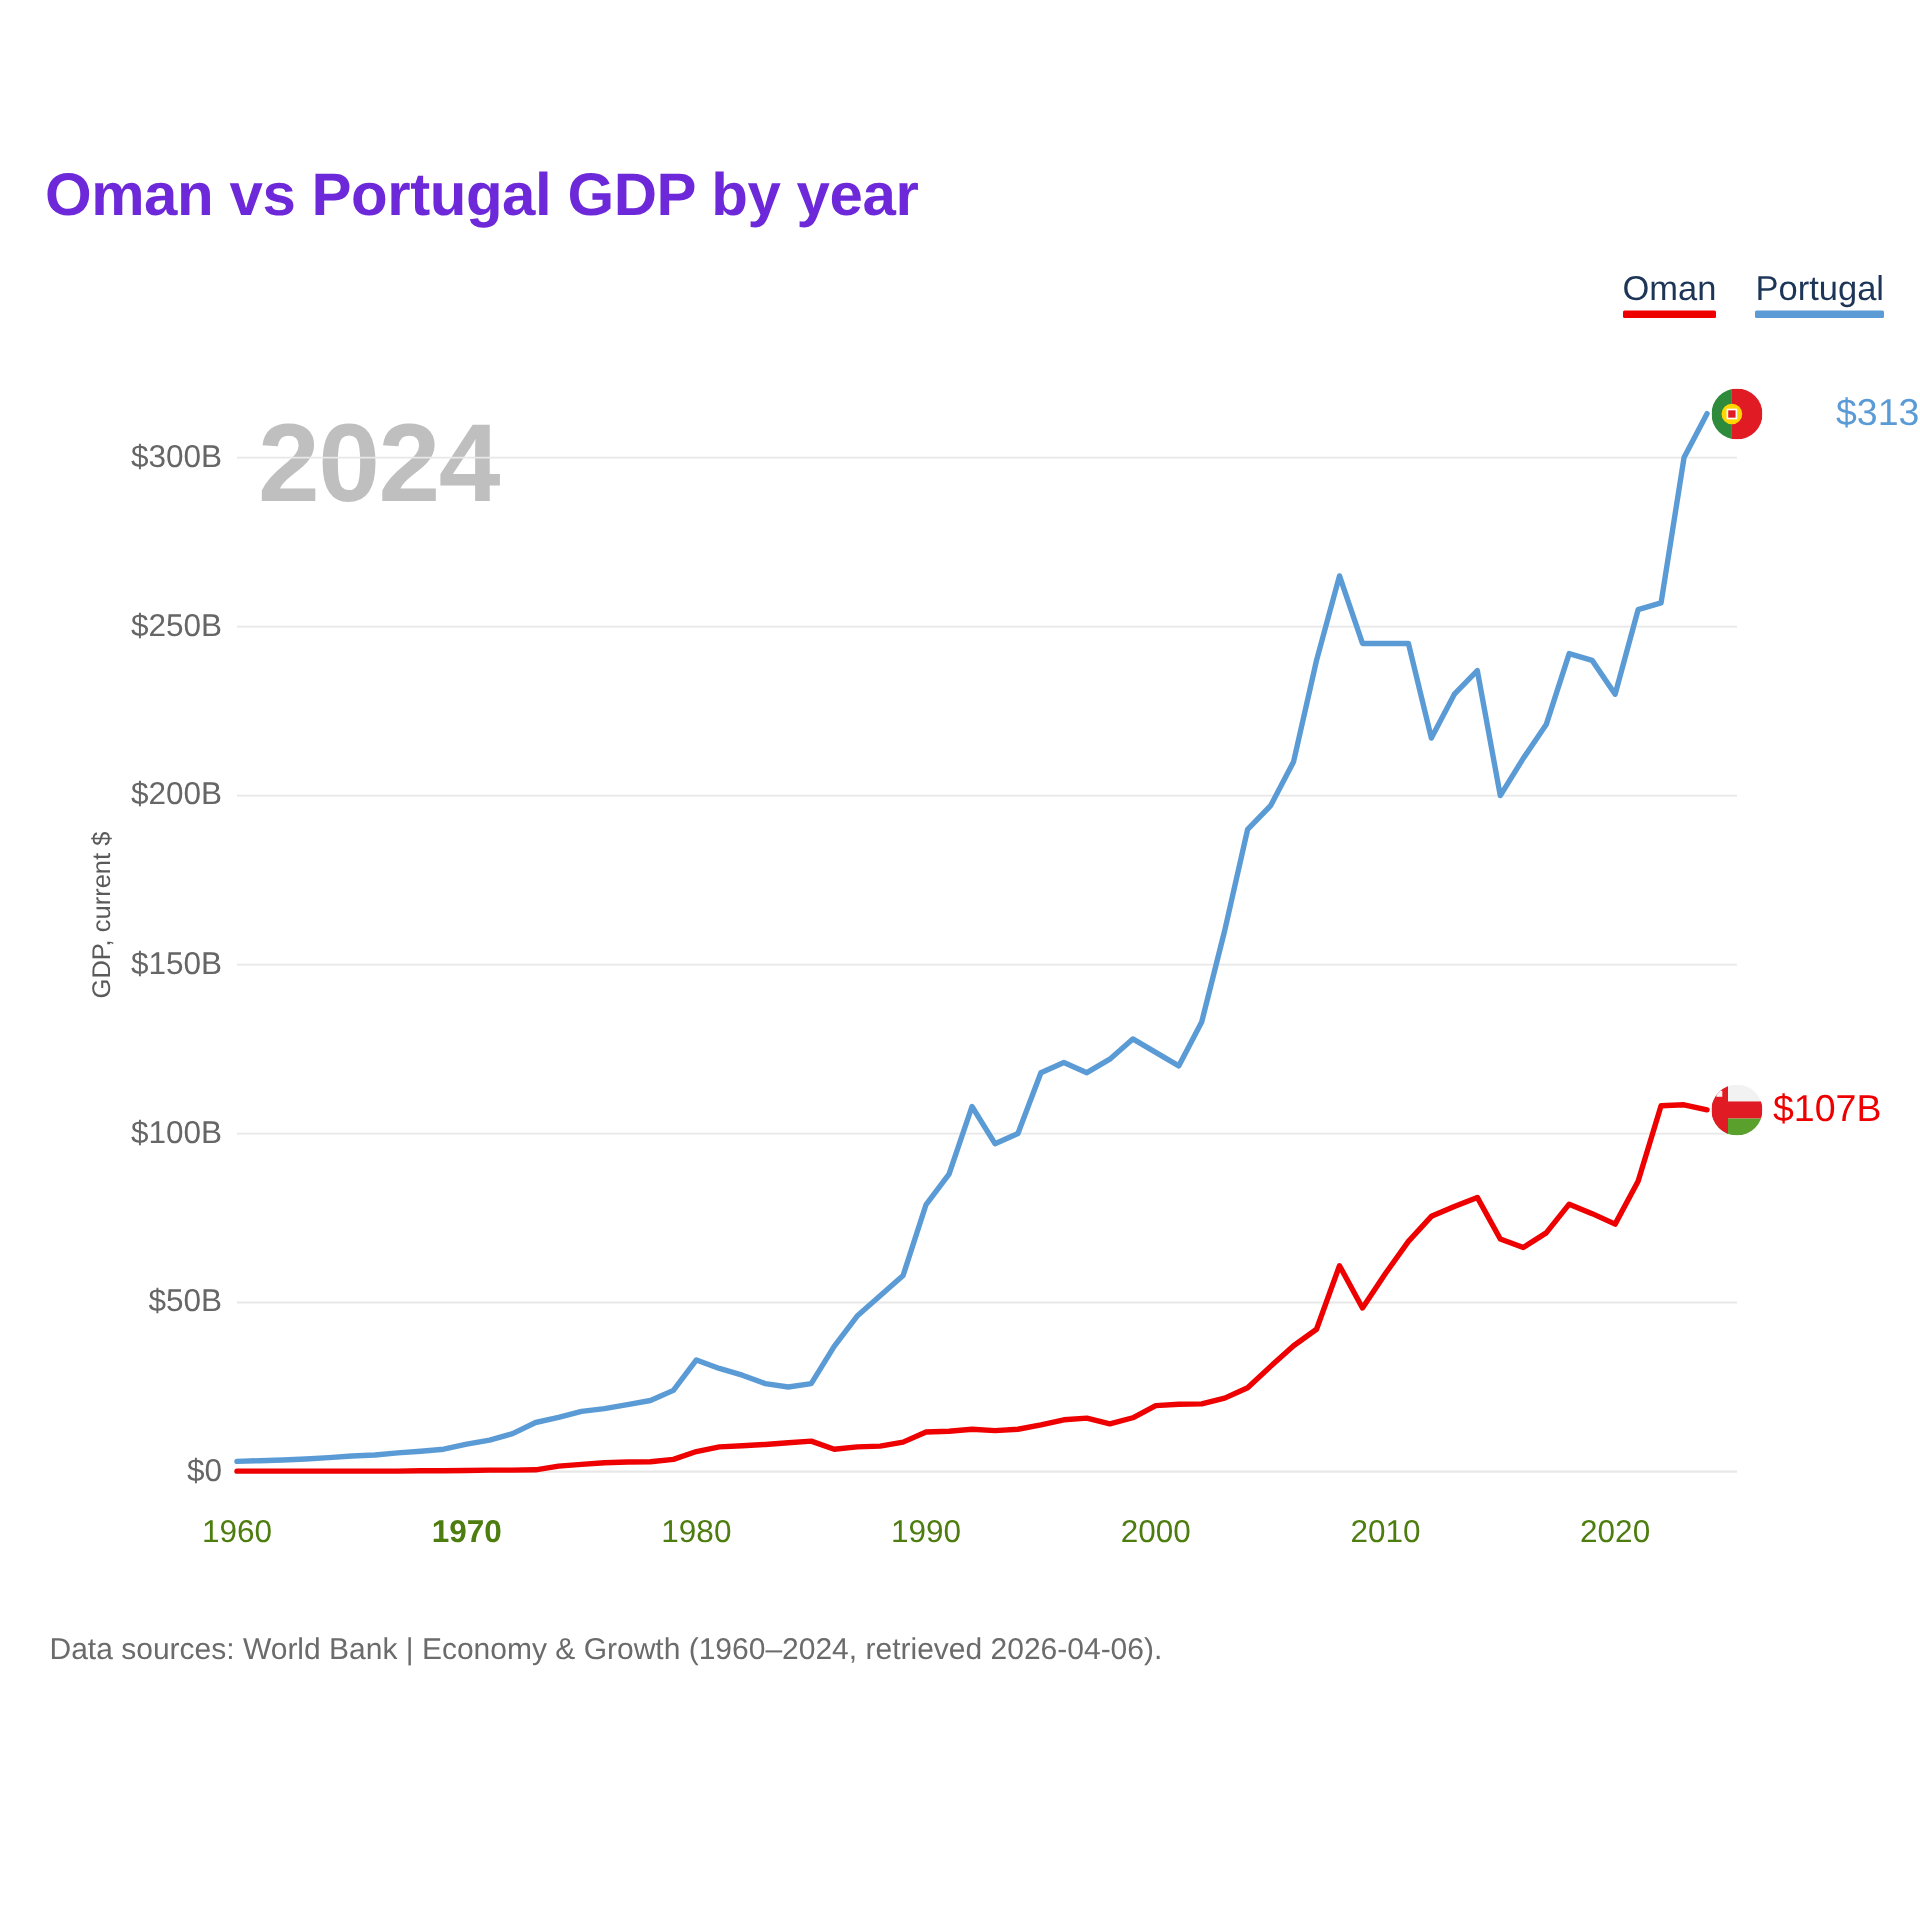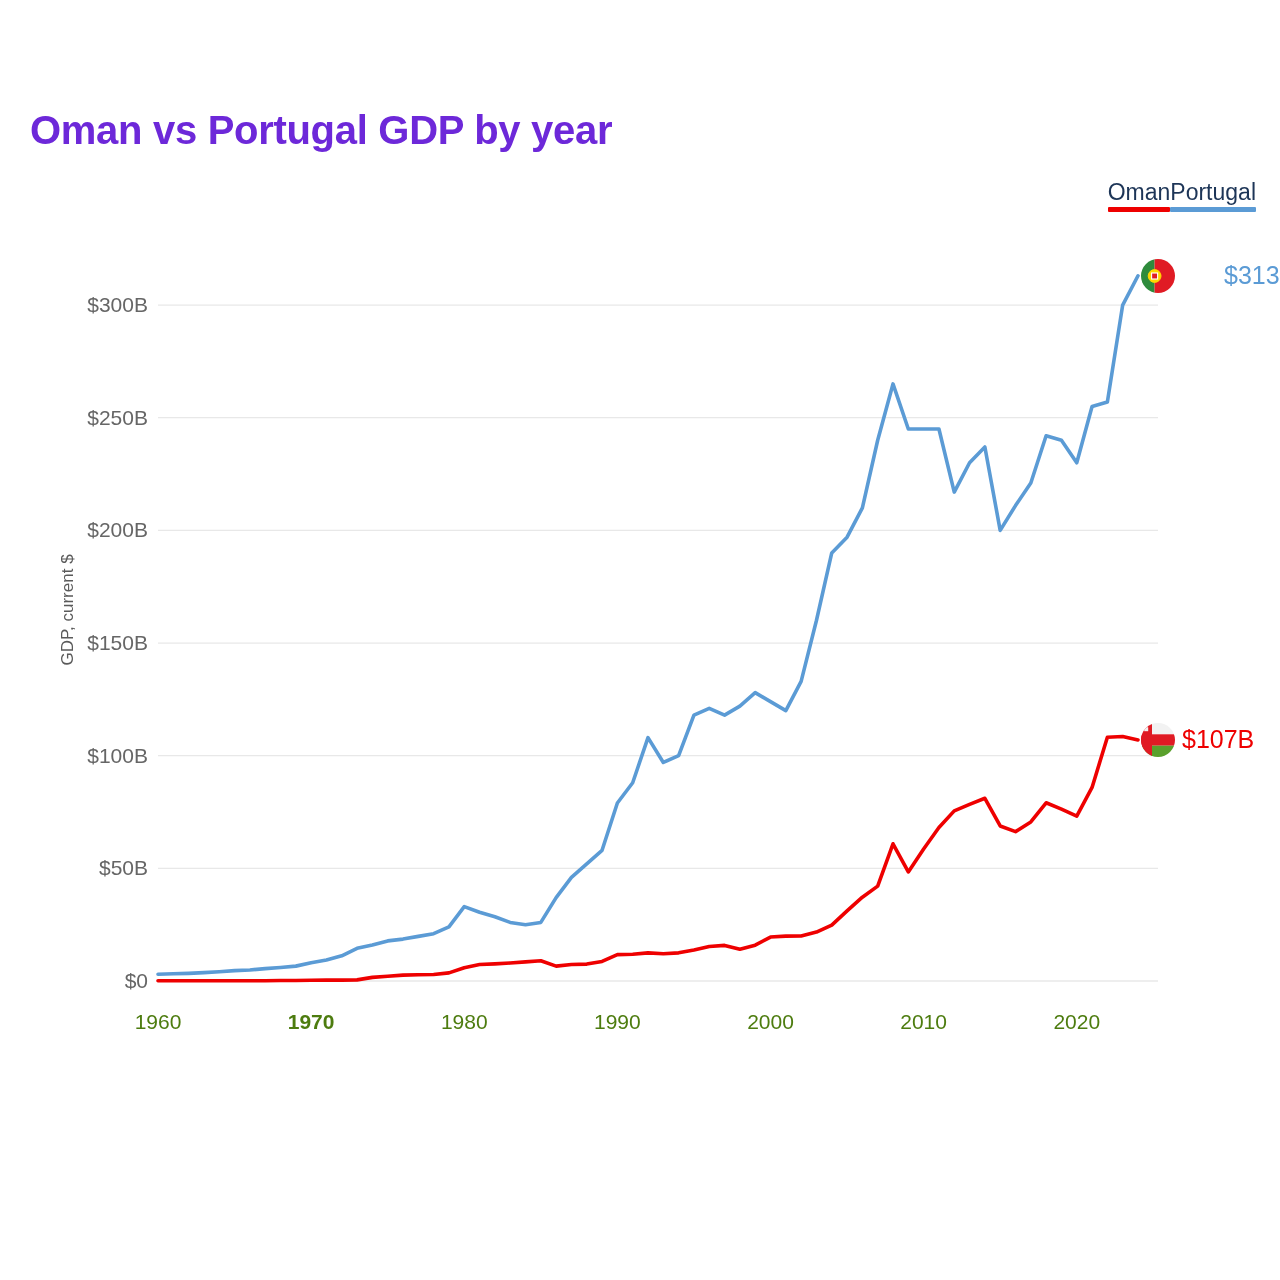--- a/index.html
+++ b/index.html
@@ -27,20 +27,21 @@
     font-weight: bold;
     color: #6d28d9;
     letter-spacing: -0.3px;
     white-space: nowrap;
   }
   .legend {
     position: absolute;
     right: 24px;
     top: 180px;
     display: flex;
+    gap: 26px;
     align-items: center;
   }
   .legend-item {
     display: flex;
     flex-direction: column;
     align-items: center;
   }
   .legend-label {
     font-size: 23px;
     color: #1d3557;
@@ -138,20 +139,21 @@
     <div class="legend-item">
       <span class="legend-label">Oman</span>
       <span class="legend-rule" id="rule-oman" style="background: rgb(238, 0, 0);"></span>
     </div>
     <div class="legend-item">
       <span class="legend-label">Portugal</span>
       <span class="legend-rule" id="rule-portugal" style="background: rgb(91, 155, 213);"></span>
     </div>
   </div>
 
+  <div class="watermark">2024</div>
 
   <div class="ylabel">GDP, current $</div>
 
   <div class="ytick-wrap" id="ytick-wrap">
       <div class="ytick" style="top: 981px;">$0</div>
       <div class="ytick" style="top: 868.344px;">$50B</div>
       <div class="ytick" style="top: 755.688px;">$100B</div>
       <div class="ytick" style="top: 643.031px;">$150B</div>
       <div class="ytick" style="top: 530.375px;">$200B</div>
       <div class="ytick" style="top: 417.719px;">$250B</div>
@@ -195,15 +197,16 @@
       <rect x="0" y="22.7" width="34" height="11.3" fill="#5aa02c"></rect>
       <rect x="0" y="0" width="11" height="34" fill="#e01b24"></rect>
       <rect x="3.2" y="4.2" width="4" height="4" fill="#f2f2f2"></rect>
     </svg>
   </div>
 
   <div class="endlabel" id="endlabel-portugal" style="left: 1182px; top: 260.772px; color: rgb(91, 155, 213); margin-left: 42px;">$313B</div>
   <div class="endlabel" id="endlabel-oman" style="left: 1182px; top: 724.916px; color: rgb(238, 0, 0);">$107B</div>
 
   <div class="footer">
+    <div>Data sources: World Bank | Economy &amp; Growth (1960–2024, retrieved 2026-04-06).</div>
   </div>
 
 </div>
 
 </body></html>

